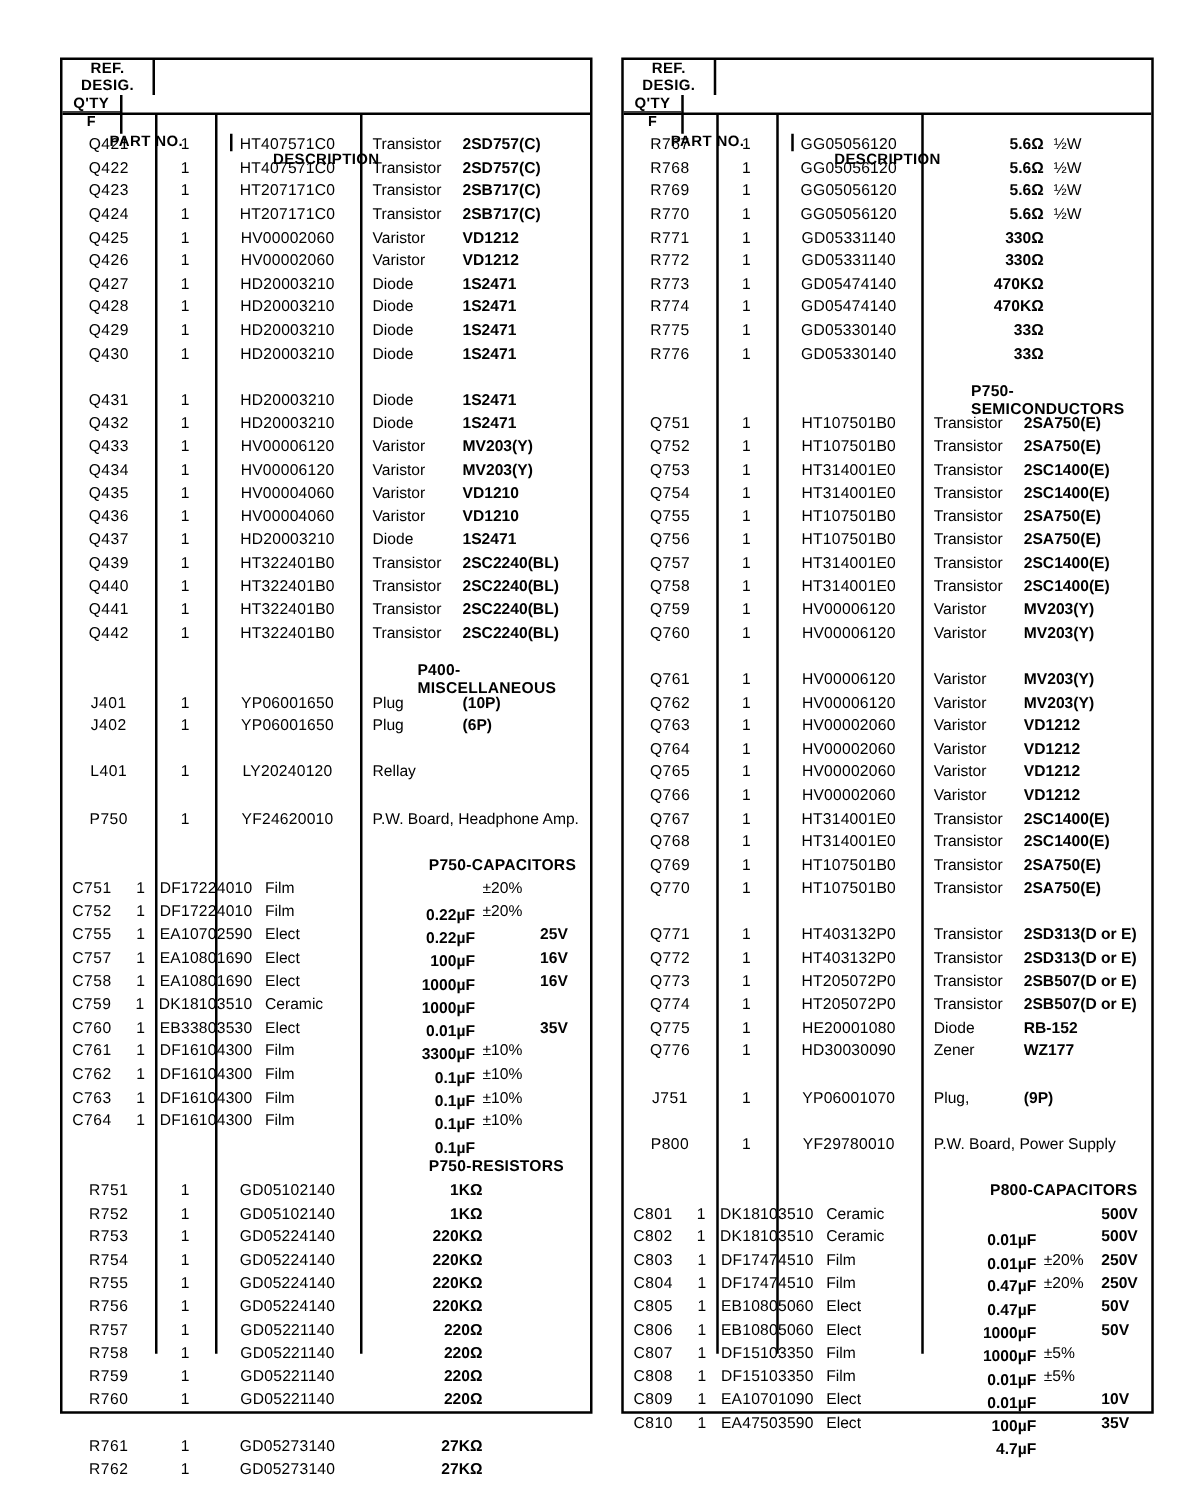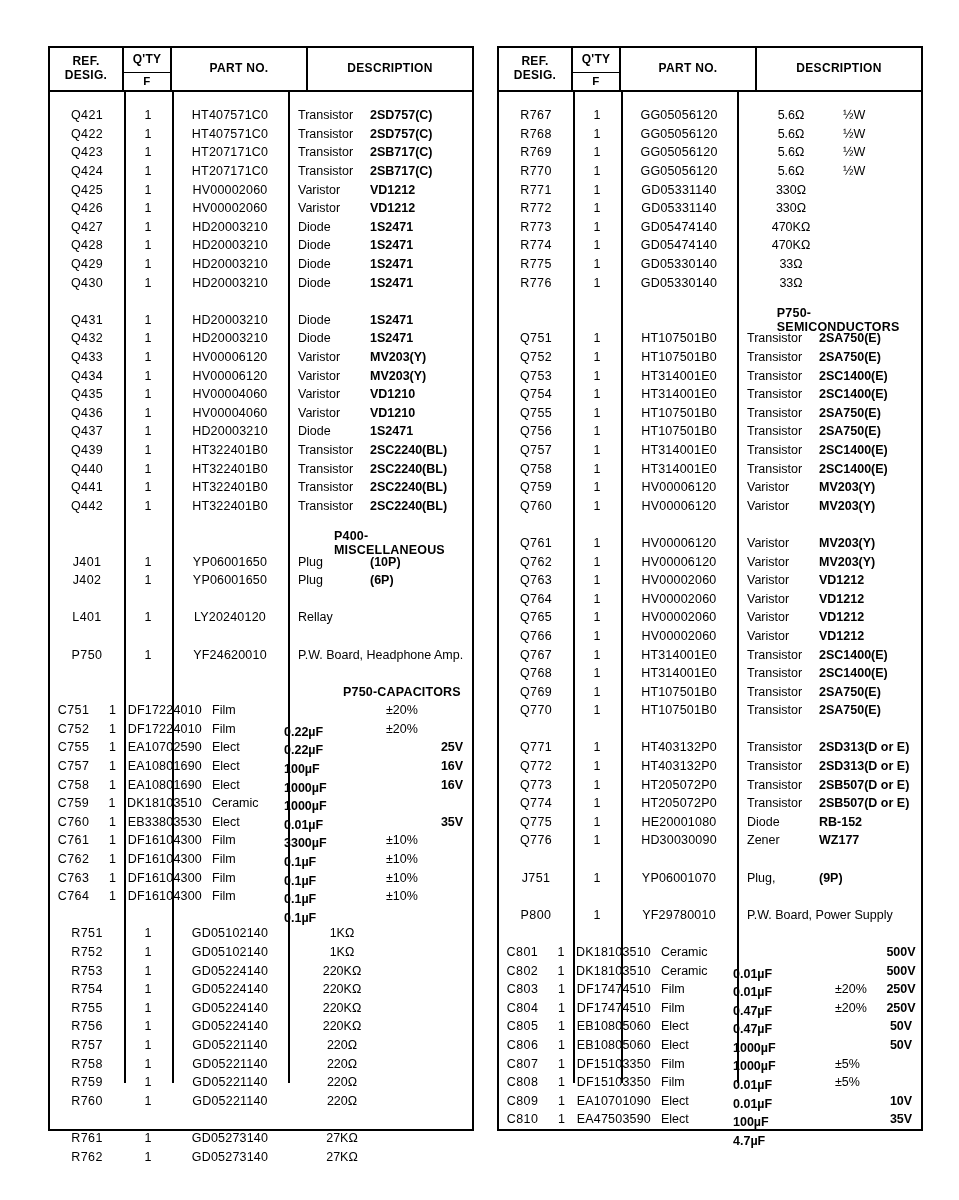--- a/index.html
+++ b/index.html
@@ -37,20 +37,21 @@
     position: relative;
     background: #fff;
     height: 1085px;
   }
   
   .thead {
     display: flex;
     border-bottom: 2px solid #000;
     height: 44px;
     box-sizing: border-box;
+    flex-direction: column;
   }
   .col-ref   { width: 74px; }
   .col-qty   { width: 48px; }
   .col-part  { width: 136px; }
   .col-desc  { flex: 1 1 auto; }
 
   .thead .cell {
     display: flex;
     align-items: center;
     justify-content: center;
@@ -154,55 +155,55 @@
     display: inline-block;
     width: 72px;
     flex: 0 0 72px;
   }
   .d-val {
     display: inline-block;
     flex: 0 0 96px;
     width: 96px;
   }
   .d-val.num {
-    text-align: left;
+    text-align: right;
     padding-right: 6px;
     margin-top: 43px;
   }
   .d-tol {
     display: inline-block;
     flex: 0 0 46px;
     width: 46px;
   }
   .d-volt {
     display: inline-block;
     flex: 0 0 40px;
     width: 40px;
-    text-align: center;
+    text-align: left;
     font-weight: bold;
   }
   .d-watt {
     display: inline-block;
     flex: 0 0 40px;
     width: 40px;
     padding-left: 4px;
     font-weight: normal;
   }
   .d-full {
     display: inline-block;
   }
   .d-type.bold, .d-val.bold { font-weight: bold; }
 
   
   .r-val {
     display: inline-block;
     flex: 0 0 88px;
     width: 88px;
-    text-align: center;
-    font-weight: normal;
+    text-align: right;
+    font-weight: bold;
     padding-right: 4px;
   }
 
   .section-head {
     font-weight: bold;
     font-size: 12.5px;
     letter-spacing: 0.2px;
     padding-left: 45px;
   }
   .section-sub {
@@ -610,20 +611,28 @@
               <div class="c-part">DF16104300</div>
               <div class="c-desc">
                 <span class="d-type">Film</span>
                 <span class="d-val num bold">0.1µF</span>
                 <span class="d-tol">±10%</span>
                 <span class="d-volt"></span>
               </div>
             </div>
             <div class="row spacer"></div>
             <div class="row">
+              <div class="c-ref"></div>
+              <div class="c-qty"></div>
+              <div class="c-part"></div>
+              <div class="c-desc">
+                <span class="section-head">P750-RESISTORS</span>
+              </div>
+            </div>
+            <div class="row">
               <div class="c-ref">R751</div>
               <div class="c-qty">1</div>
               <div class="c-part">GD05102140</div>
               <div class="c-desc">
                 <span class="r-val">1KΩ</span>
                 <span class="d-watt"></span>
               </div>
             </div>
             <div class="row">
               <div class="c-ref">R752</div>
@@ -1100,20 +1109,28 @@
             <div class="row">
               <div class="c-ref">P800</div>
               <div class="c-qty">1</div>
               <div class="c-part">YF29780010</div>
               <div class="c-desc">
                 <span class="d-full">P.W. Board, Power Supply</span>
               </div>
             </div>
             <div class="row spacer"></div>
             <div class="row">
+              <div class="c-ref"></div>
+              <div class="c-qty"></div>
+              <div class="c-part"></div>
+              <div class="c-desc">
+                <span class="section-head">P800-CAPACITORS</span>
+              </div>
+            </div>
+            <div class="row">
               <div class="c-ref">C801</div>
               <div class="c-qty">1</div>
               <div class="c-part">DK18103510</div>
               <div class="c-desc">
                 <span class="d-type">Ceramic</span>
                 <span class="d-val num bold">0.01µF</span>
                 <span class="d-tol"></span>
                 <span class="d-volt">500V</span>
               </div>
             </div>

